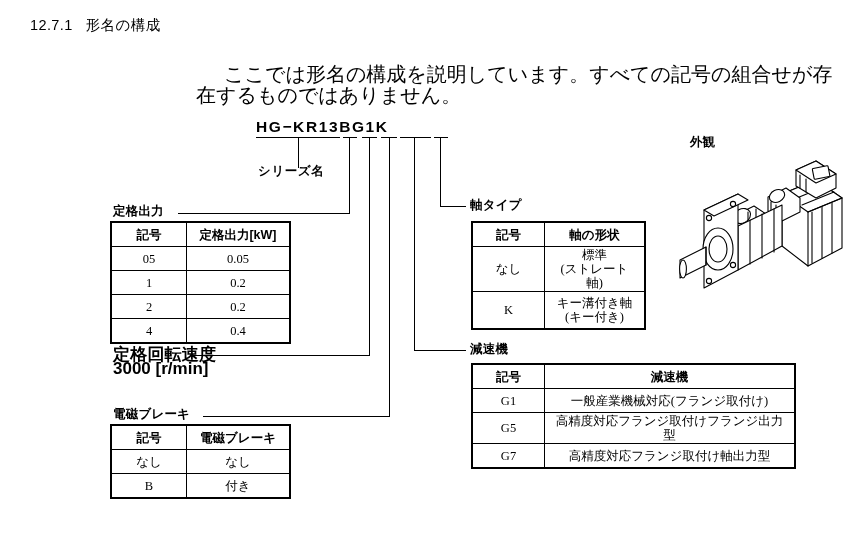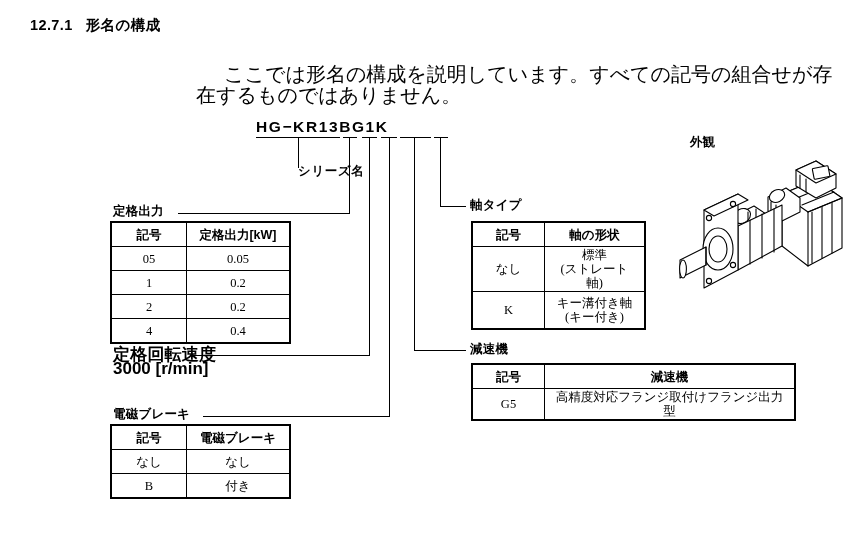--- a/index.html
+++ b/index.html
@@ -18,21 +18,21 @@
     background: #ffffff;
     overflow: hidden;
   }
   .abs { position: absolute; }
 
   
   #section-heading {
     left: 30px;
     top: 16px;
     font-size: 14.5px;
-    font-weight: bold;
+    font-weight: normal;
     letter-spacing: 0.4px;
     white-space: nowrap;
   }
   #section-heading .num { margin-right: 13px; }
 
   
   #intro-paragraph {
     left: 196px;
     top: 64px;
     width: 640px;
@@ -134,21 +134,21 @@
   <div class="abs" id="model-number">HG−KR13BG1K</div>
 
   <div class="abs hline" style="left:256px; top:137px; width:84px;"></div>
   <div class="abs hline" style="left:343px; top:137px; width:14px;"></div>
   <div class="abs hline" style="left:362px; top:137px; width:15px;"></div>
   <div class="abs hline" style="left:381px; top:137px; width:16px;"></div>
   <div class="abs hline" style="left:400px; top:137px; width:31px;"></div>
   <div class="abs hline" style="left:434px; top:137px; width:14px;"></div>
 
   <div class="abs vline" style="left:298px; top:137px; height:31px;"></div>
-  <div class="abs" id="series-name-label" style="left:258px; top:163px;margin-left:40px;">シリーズ名</div>
+  <div class="abs" id="series-name-label" style="left:258px; top:163px;">シリーズ名</div>
 
   <div class="abs vline" style="left:349px; top:137px; height:77px;"></div>
   <div class="abs hline" style="left:178px; top:213px; width:172px;"></div>
   <div class="abs callout-label" style="left:113px; top:203px;text-align:center;">定格出力</div>
 
   <div class="abs vline" style="left:369px; top:137px; height:219px;"></div>
   <div class="abs hline" style="left:190px; top:355px; width:180px;"></div>
   <div class="abs speed-label" style="left:113px; top:348px;">
     <div>定格回転速度</div>
     <div class="val">3000 [r/min]</div>
@@ -239,22 +239,30 @@
 
   <table class="spec outer-frame abs" style="left:472px; top:364px; width:323px;">
     <thead>
       <tr>
         <th style="width:55px;">記号</th>
         <th>減速機</th>
       </tr>
     </thead>
     <tbody>
       <tr>
+        <td>G1</td>
+        <td>一般産業機械対応(フランジ取付け)</td>
+      </tr>
+      <tr>
         <td>G5</td>
         <td>高精度対応フランジ取付けフランジ出力型</td>
+      </tr>
+      <tr>
+        <td>G7</td>
+        <td>高精度対応フランジ取付け軸出力型</td>
       </tr>
     </tbody>
   </table>
 
   <div class="abs" id="exterior-label" style="left:690px; top:134px;">外観</div>
 
   <div class="abs" id="motor-drawing">
     <svg width="172" height="160" viewBox="0 0 172 160" xmlns="http://www.w3.org/2000/svg">
       <g fill="#ffffff" stroke="#000000" stroke-width="1.1" stroke-linejoin="round" stroke-linecap="round">
 

